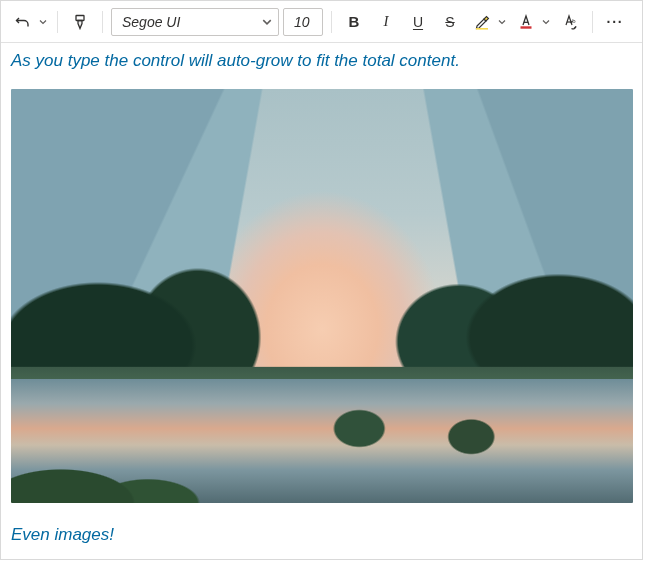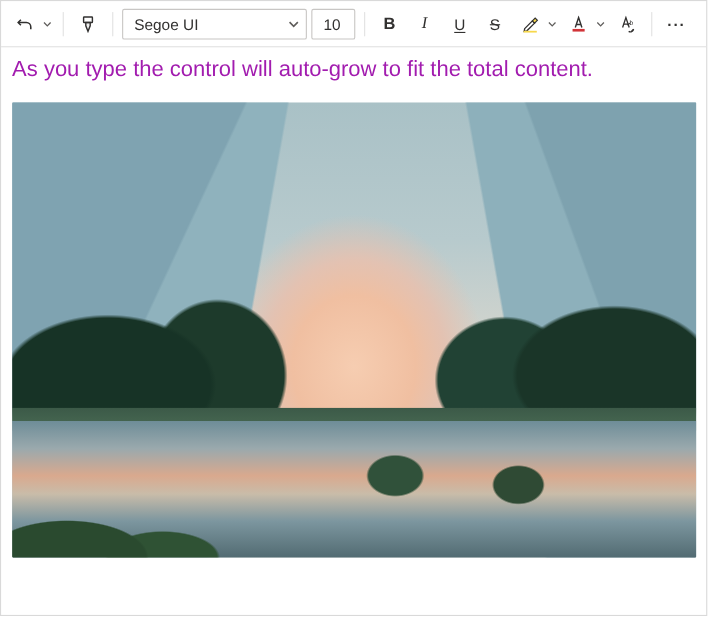--- a/index.html
+++ b/index.html
@@ -59,31 +59,32 @@
   .font-select {
     height: 28px;
     border: 1px solid #c8c6c4;
     border-radius: 2px;
     display: flex;
     align-items: center;
     padding: 0 6px 0 10px;
     gap: 8px;
     cursor: pointer;
     color: #323130;
+    font-style: italic;
   }
   .font-select.name { width: 168px; justify-content: space-between; }
   .font-select.size  { width: 40px;  justify-content: space-between; }
   .font-select .label { font-size: 14px; }
   .content {
     flex: 1;
     padding: 6px 10px 10px 10px;
     overflow: auto;
     line-height: 1.4;
   }
-  .content p { margin: 0 0 4px 0; font-size: 20px; color: #a21caf; }
+  .content p { margin: 0 0 4px 0; font-size: 17px; color: #0369a1; font-style: italic; }
   .img-wrap { margin-top: 16px; margin-bottom: 20px; }
   .landscape {
     width: 622px;
     height: 414px;
     display: block;
     border-radius: 1px;
   }
   
   .landscape {
     background:
@@ -217,14 +218,15 @@
     </div>
   </div>
 
   <div class="content">
     <p>As you type the control will auto-grow to fit the total content.</p>
 
     <div class="img-wrap">
       <div class="landscape" role="img" aria-label="Landscape photo: valley with river, pine trees, hazy blue mountains and an orange sunset glow."></div>
     </div>
 
+    <p>Even images!</p>
   </div>
 </div>
 
 </body></html>

